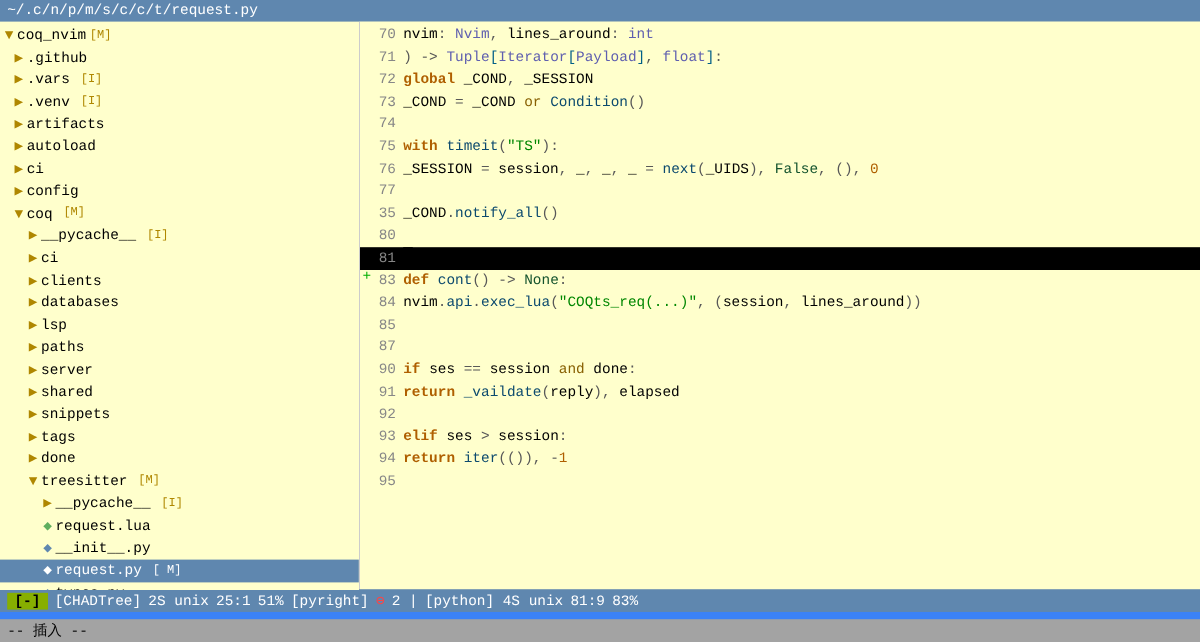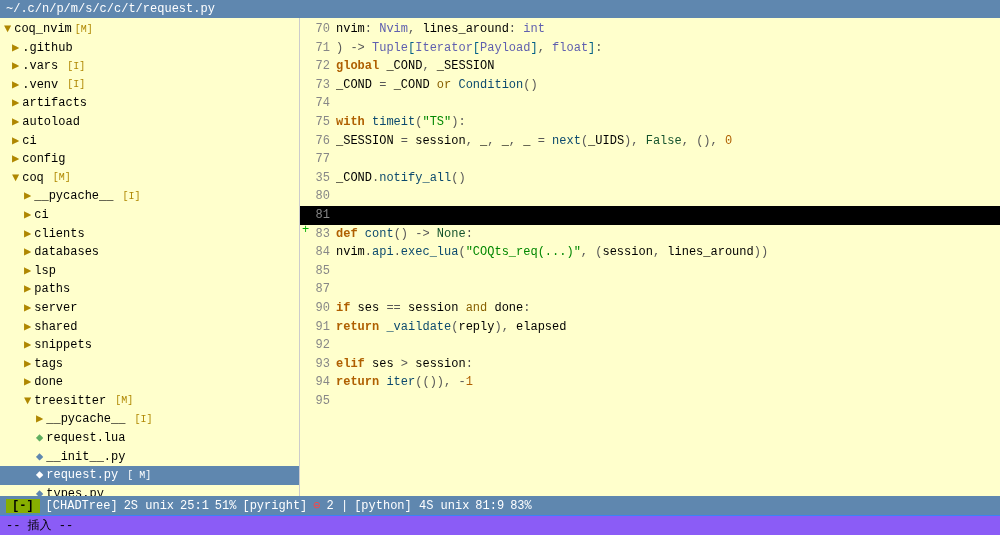--- a/index.html
+++ b/index.html
@@ -96,26 +96,26 @@
       gap: 6px;
       flex-shrink: 0;
     }
     #statusbar .mode {
       background: #87af00;
       color: #000;
       padding: 0 6px;
       font-weight: bold;
     }
     #insert-bar {
-      background: #8b5cf6;
+      background: #a3a3a3;
       color: #000;
       padding: 1px 6px;
       font-size: 12px;
       flex-shrink: 0;
-      border-top: 1px solid #3b82f6;
+      border-top: 6px solid #3b82f6;
     }
   </style>
 </head>
 <body>
 
 <div id="titlebar">
   <span>~/.c/n/p/m/s/c/c/t/request.py</span>
 </div>
 
 <div id="main">

